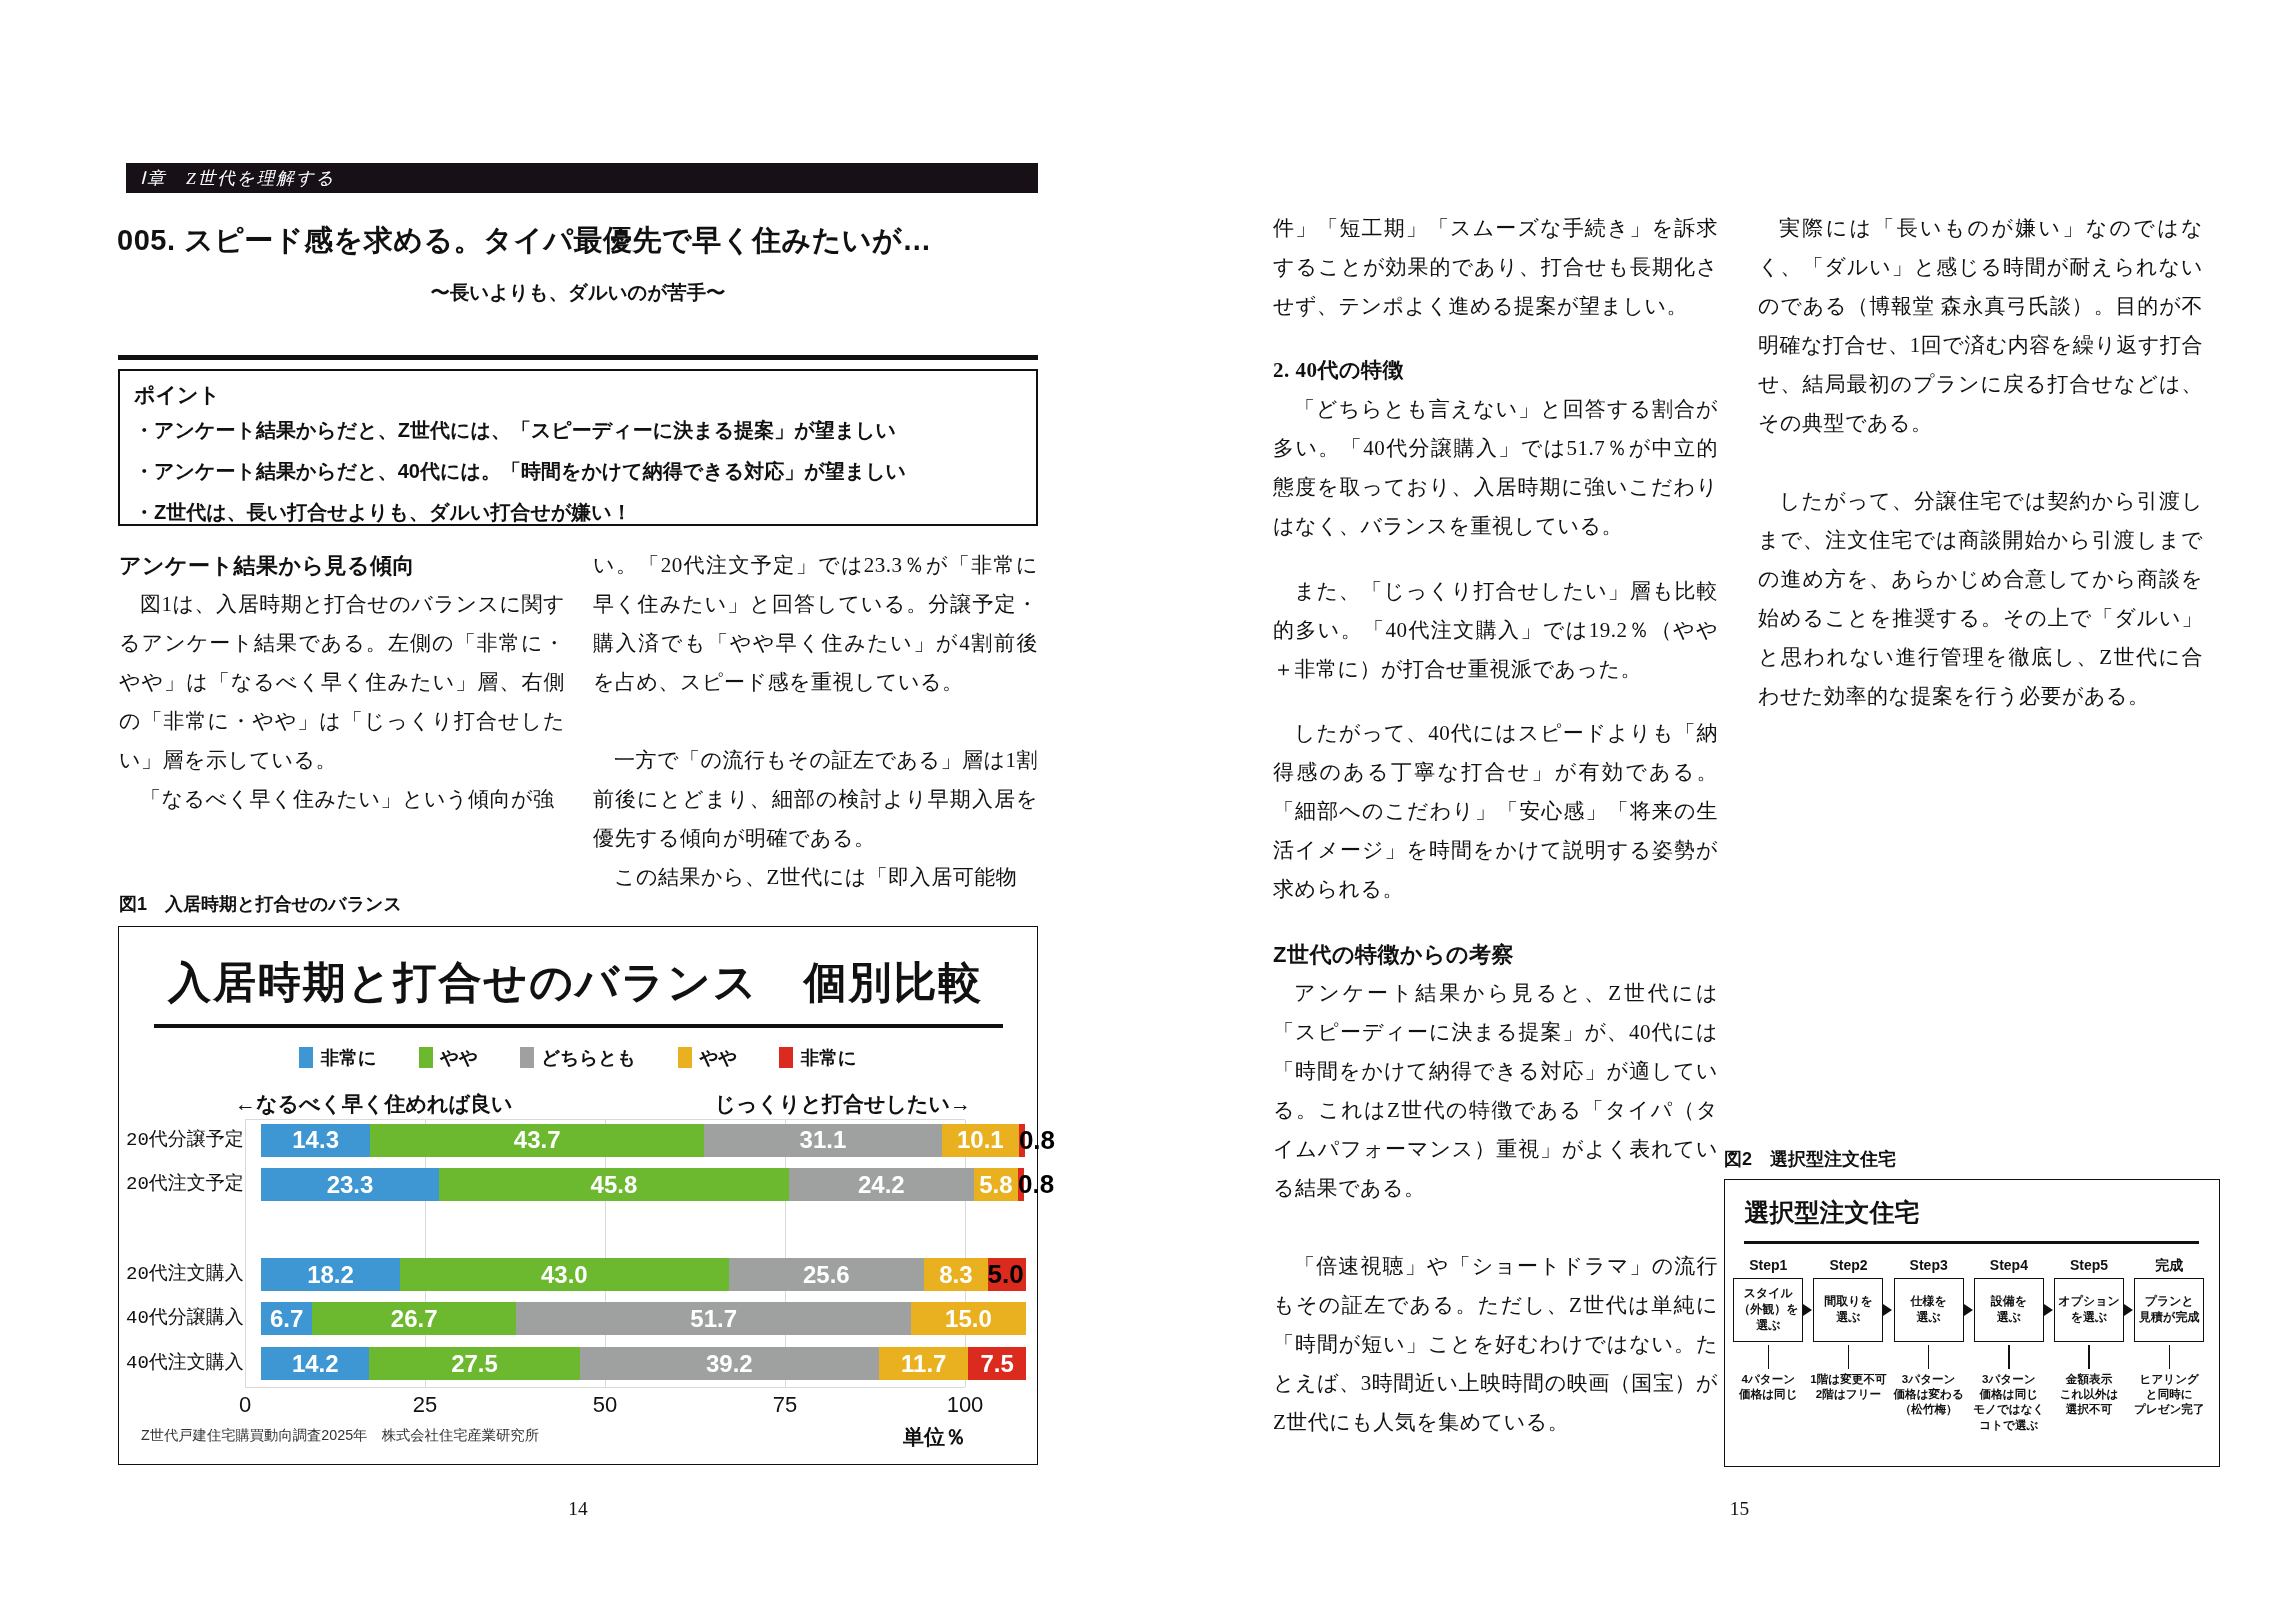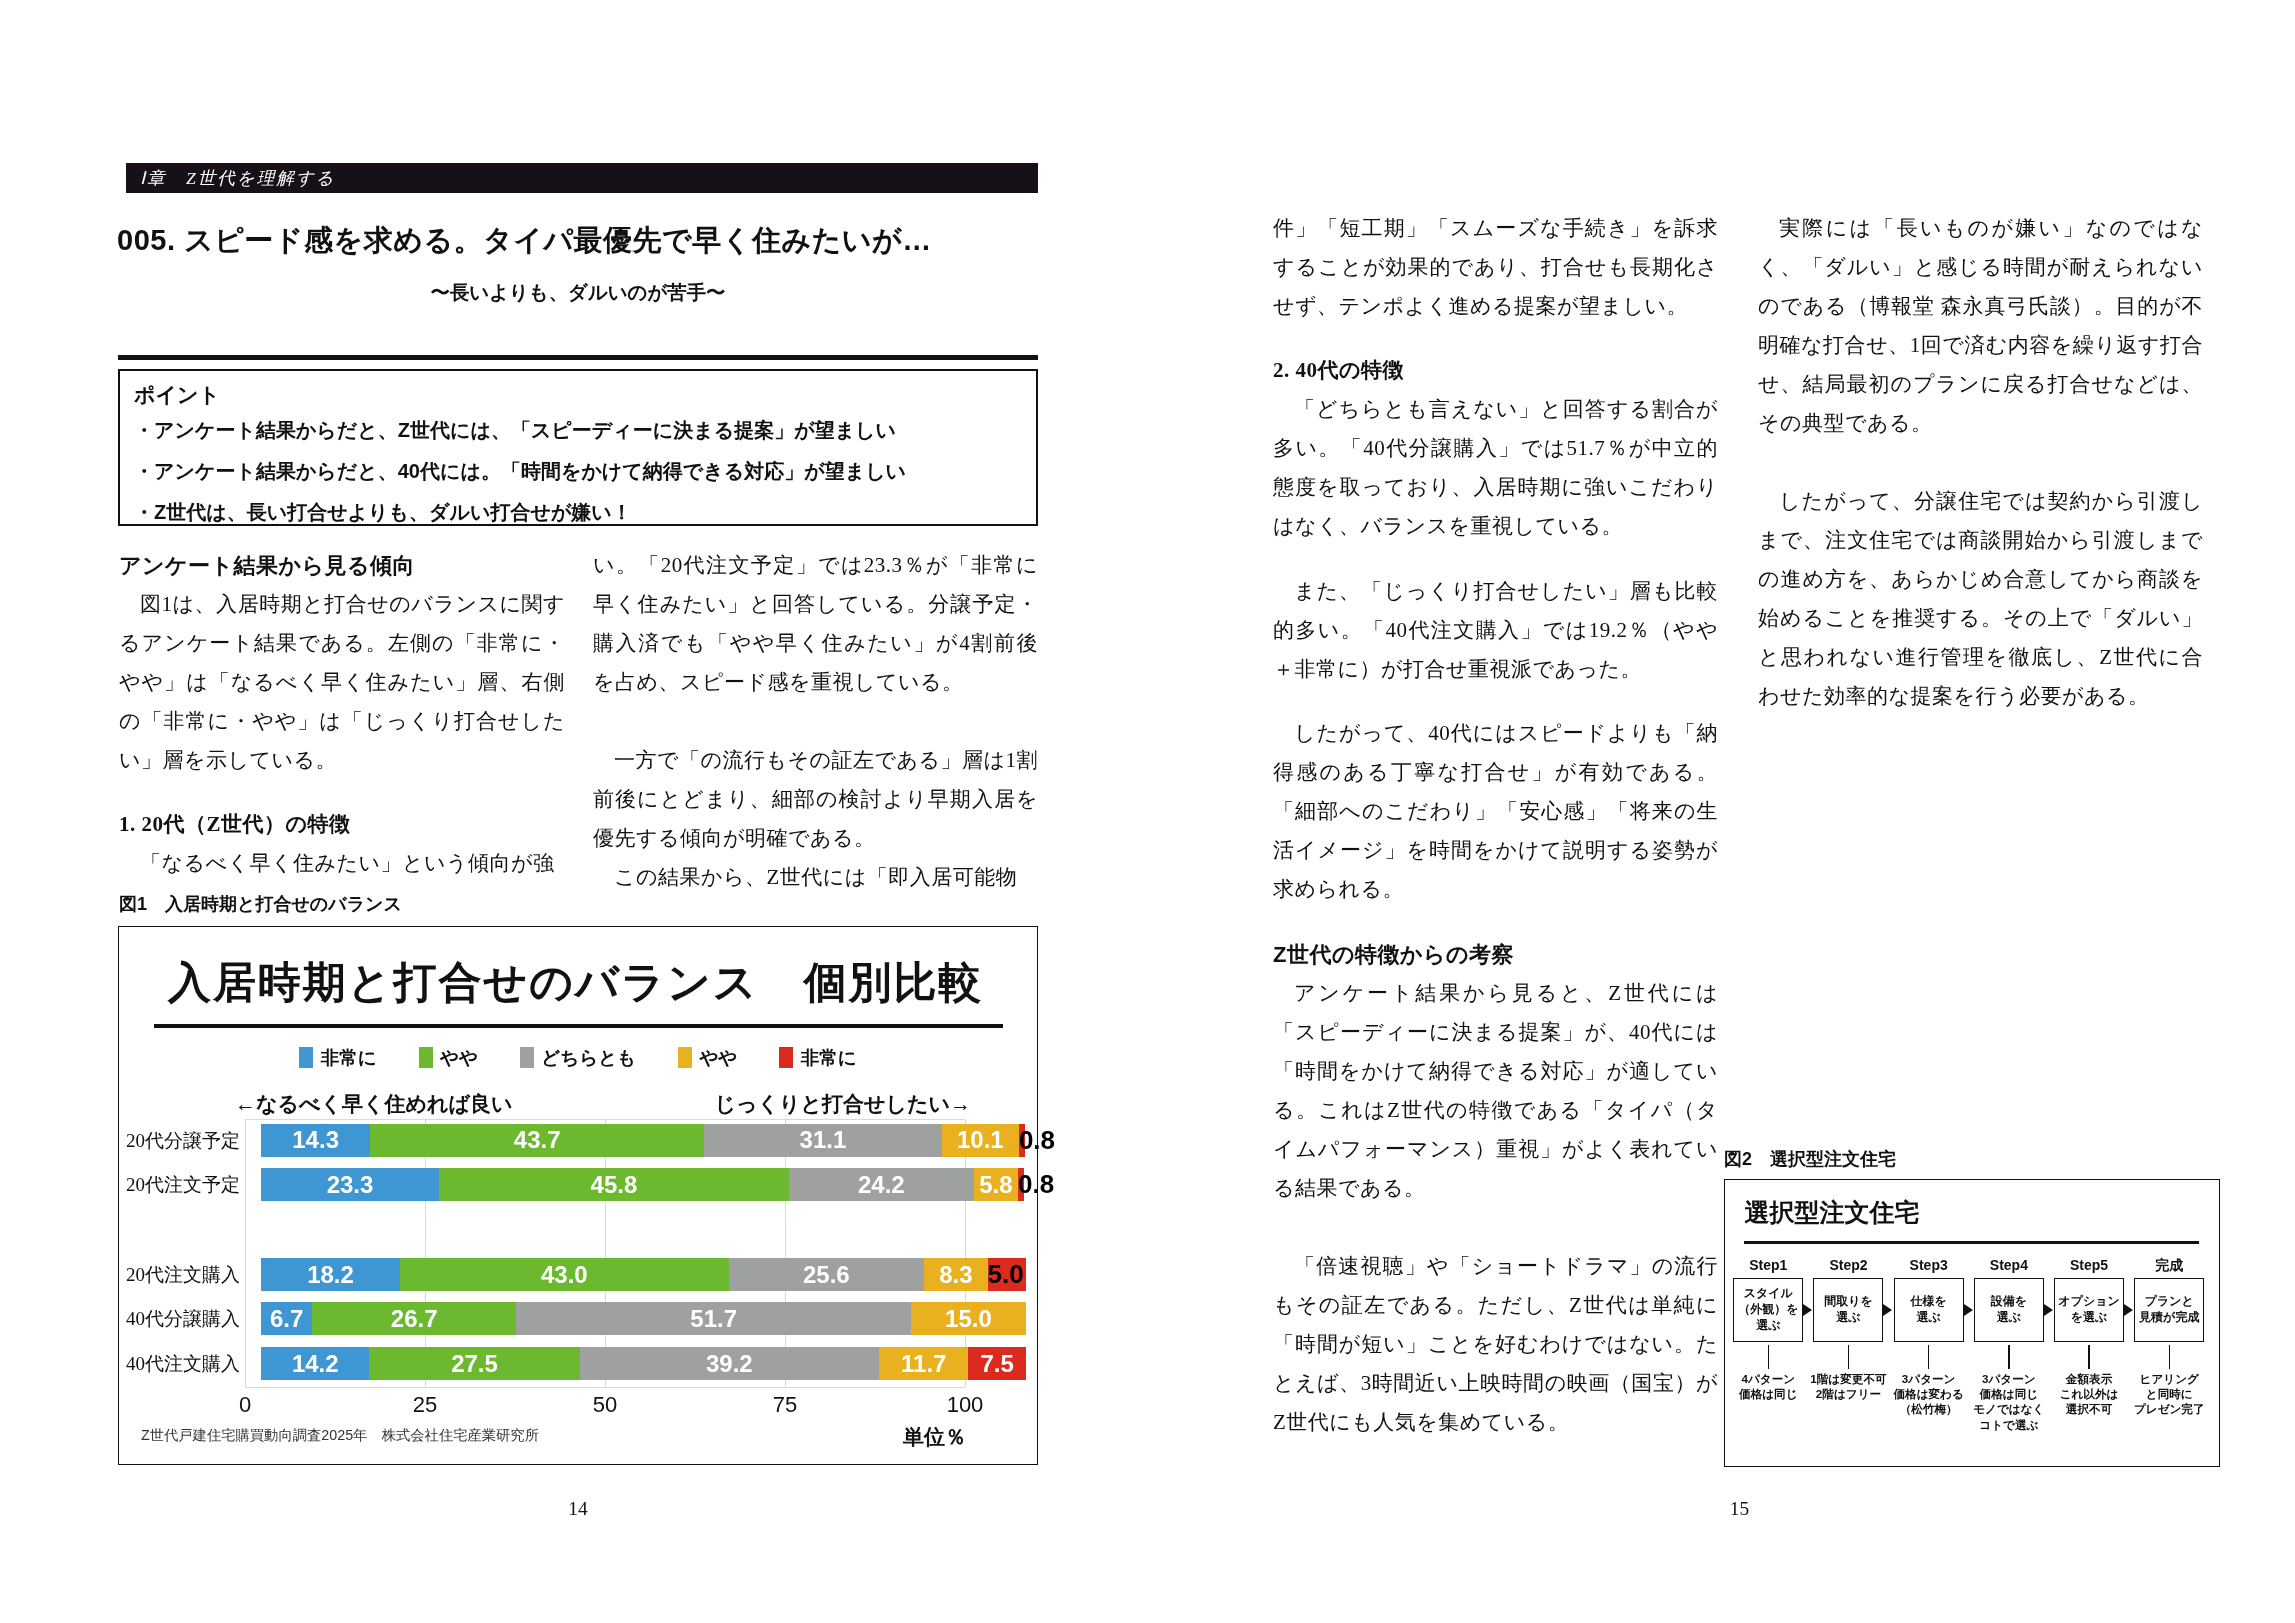--- a/index.html
+++ b/index.html
@@ -38,21 +38,21 @@
   .chart-rule{left:35px;top:97px;width:849px;height:4.2px;background:#111;}
   .legend{left:0;right:0;top:118px;display:flex;justify-content:center;gap:42px;}
   .legend-item{display:flex;align-items:center;gap:7.4px;}
   .legend-swatch{width:14px;height:21px;}
   .legend-label{font-family:"Liberation Sans", sans-serif;font-size:18.5px;font-weight:600;}
   .dir-labels{left:116px;width:736px;top:163px;display:flex;justify-content:space-between;
               font-family:"Liberation Sans", sans-serif;font-size:21px;font-weight:bold;}
   .plot{left:126px;top:192px;width:720px;height:267px;border-top:0.9px solid #d9d9d9;border-bottom:0.9px solid #d9d9d9;}
   .gridline{position:absolute;top:0;bottom:0;width:0.9px;background:#d9d9d9;}
   .bar-row{position:absolute;left:0;width:100%;height:33px;}
-  .bar-row-label{position:absolute;left:-119px;width:111px;font-family:Liberation Serif, serif;
+  .bar-row-label{position:absolute;left:-119px;width:111px;font-family:Liberation Mono, monospace;
                  font-size:19px;line-height:33px;white-space:nowrap;}
   .bar-track{position:absolute;left:16px;top:0;width:100%;height:33px;padding-left:44px;}
   .bar-seg{position:absolute;top:0;height:33px;display:flex;align-items:center;justify-content:center;}
   .bar-seg span{color:#fff;font-family:"Liberation Sans", sans-serif;font-size:24px;font-weight:bold;white-space:nowrap;}
   .bar-outside{position:absolute;top:0;height:33px;display:flex;align-items:center;color:#000;
                font-family:"Liberation Sans", sans-serif;font-size:26px;font-weight:bold;white-space:nowrap;z-index:3;}
   .axis-row{left:126px;top:465px;width:720px;height:28px;}
   .axis-tick{position:absolute;transform:translateX(-50%);font-family:"Liberation Sans", sans-serif;font-size:22px;}
   .unit-label{left:662px;top:496px;width:185px;text-align:right;font-family:"Liberation Sans", sans-serif;
               font-size:21px;font-weight:600;}
@@ -99,21 +99,20 @@
   <div class="abs point-box sans">
     <div class="point-head">ポイント</div>
     <div class="point-bullet">・アンケート結果からだと、Z世代には、「スピーディーに決まる提案」が望ましい</div>
     <div class="point-bullet">・アンケート結果からだと、40代には。「時間をかけて納得できる対応」が望ましい</div>
     <div class="point-bullet">・Z世代は、長い打合せよりも、ダルい打合せが嫌い！</div>
   </div>
 
   <div class="abs bodycol col-l1">
     <div class="h-gothic">アンケート結果から見る傾向</div>
     <p class="indent">図1は、入居時期と打合せのバランスに関するアンケート結果である。左側の「非常に・やや」は「なるべく早く住みたい」層、右側の「非常に・やや」は「じっくり打合せしたい」層を示している。</p>
-    <div class="h-serifb">1. 20代（Z世代）の特徴</div>
     <p class="indent">「なるべく早く住みたい」という傾向が強</p>
   </div>
 
   <div class="abs bodycol col-l2">
     <p>い。「20代注文予定」では23.3％が「非常に早く住みたい」と回答している。分譲予定・購入済でも「やや早く住みたい」が4割前後を占め、スピード感を重視している。</p>
     <p class="indent mt">一方で「の流行もその証左である」層は1割前後にとどまり、細部の検討より早期入居を優先する傾向が明確である。</p>
     <p class="indent">この結果から、Z世代には「即入居可能物</p>
   </div>
 
   <div class="abs fig-caption fig1-caption">図1　入居時期と打合せのバランス</div>

